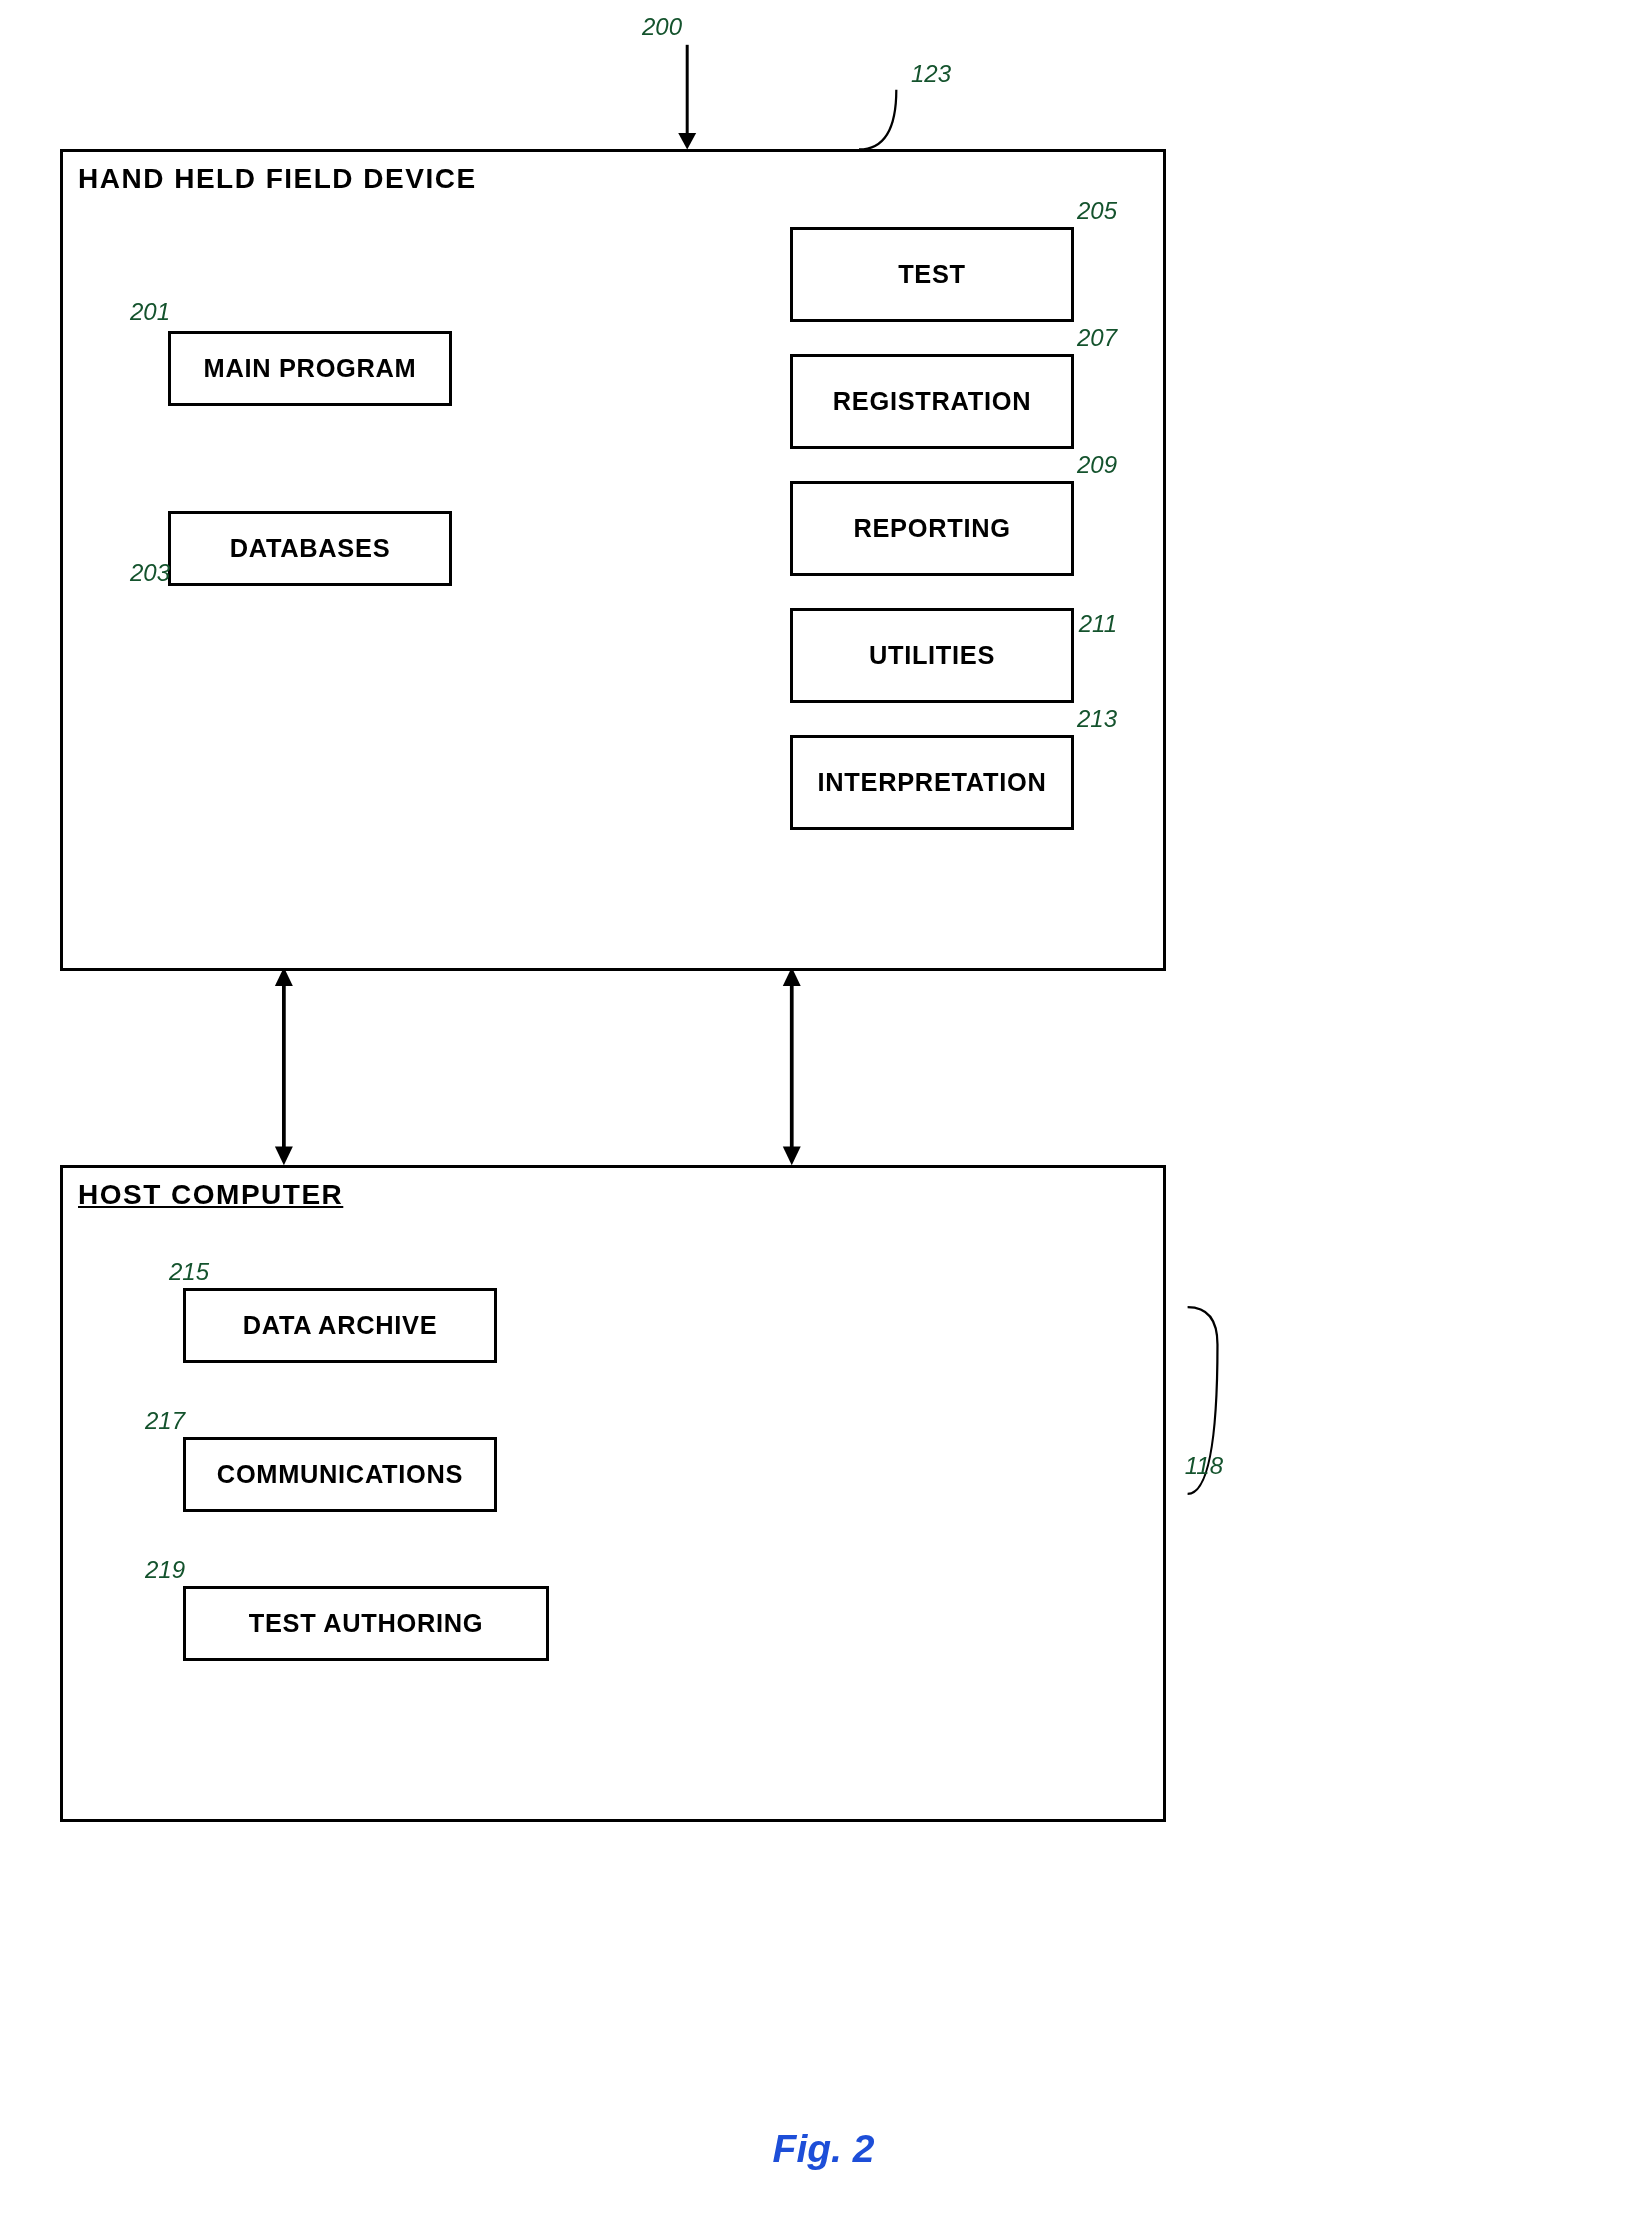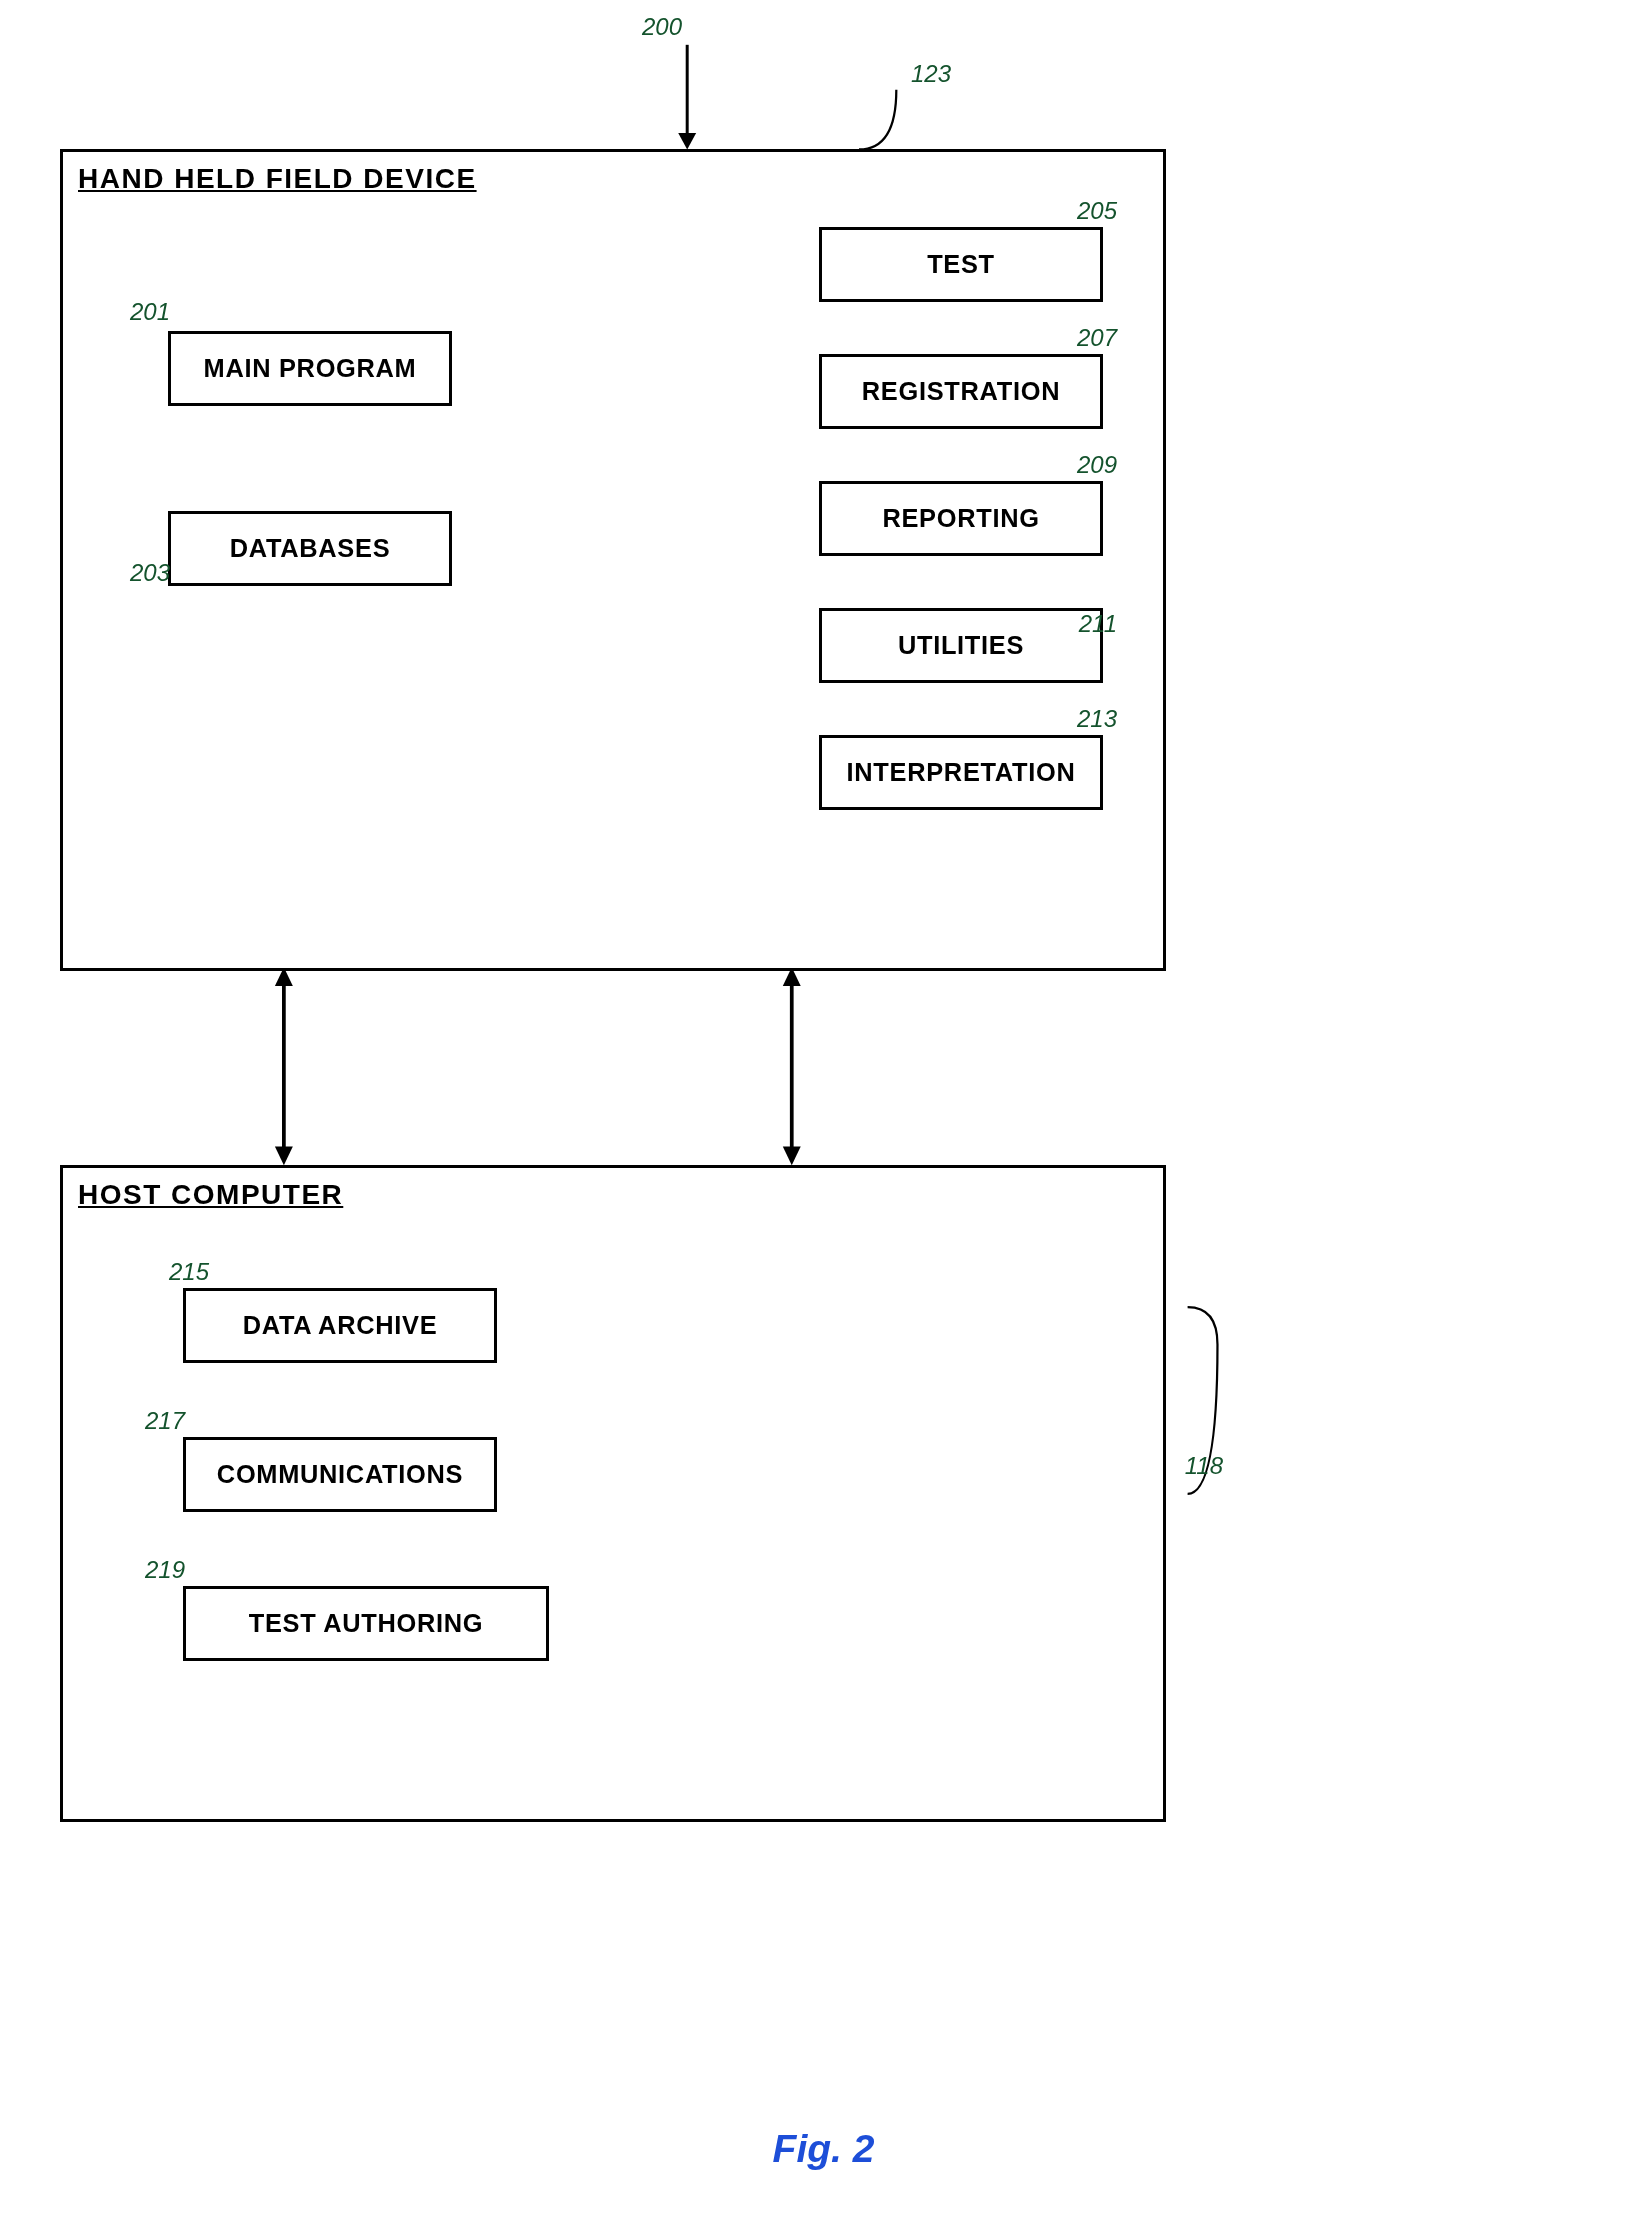--- a/index.html
+++ b/index.html
@@ -35,21 +35,20 @@
       border: 3px solid #000;
       background: #fff;
     }
 
     .hhfd-title {
       position: absolute;
       top: 10.5px;
       left: 15px;
       font-size: 28px;
       font-weight: bold;
-      text-decoration: underline;
       letter-spacing: 1.5px;
     }
 
     
     .main-program-box {
       position: absolute;
       top: 179px;
       left: 105px;
       width: 284px;
       height: 75px;
@@ -78,27 +77,27 @@
       background: #fff;
       display: flex;
       align-items: center;
       justify-content: center;
     }
 
     
     .module-box {
       position: absolute;
       width: 284px;
-      height: 75px;
-      border: 3px solid #000;
-      background: #fff;
-      display: flex;
-      align-items: center;
-      justify-content: center;
-      right: 60px;
+      height: 95px;
+      border: 3px solid #000;
+      background: #fff;
+      display: flex;
+      align-items: center;
+      justify-content: center;
+      right: 89px;
     }
 
     .test-box { top: 75px; }
     .registration-box { top: 202px; }
     .reporting-box { top: 329px; margin-left: 14px; }
     .utilities-box { top: 456px; }
     .interpretation-box { top: 583px; }
 
     
     .ref-num {

